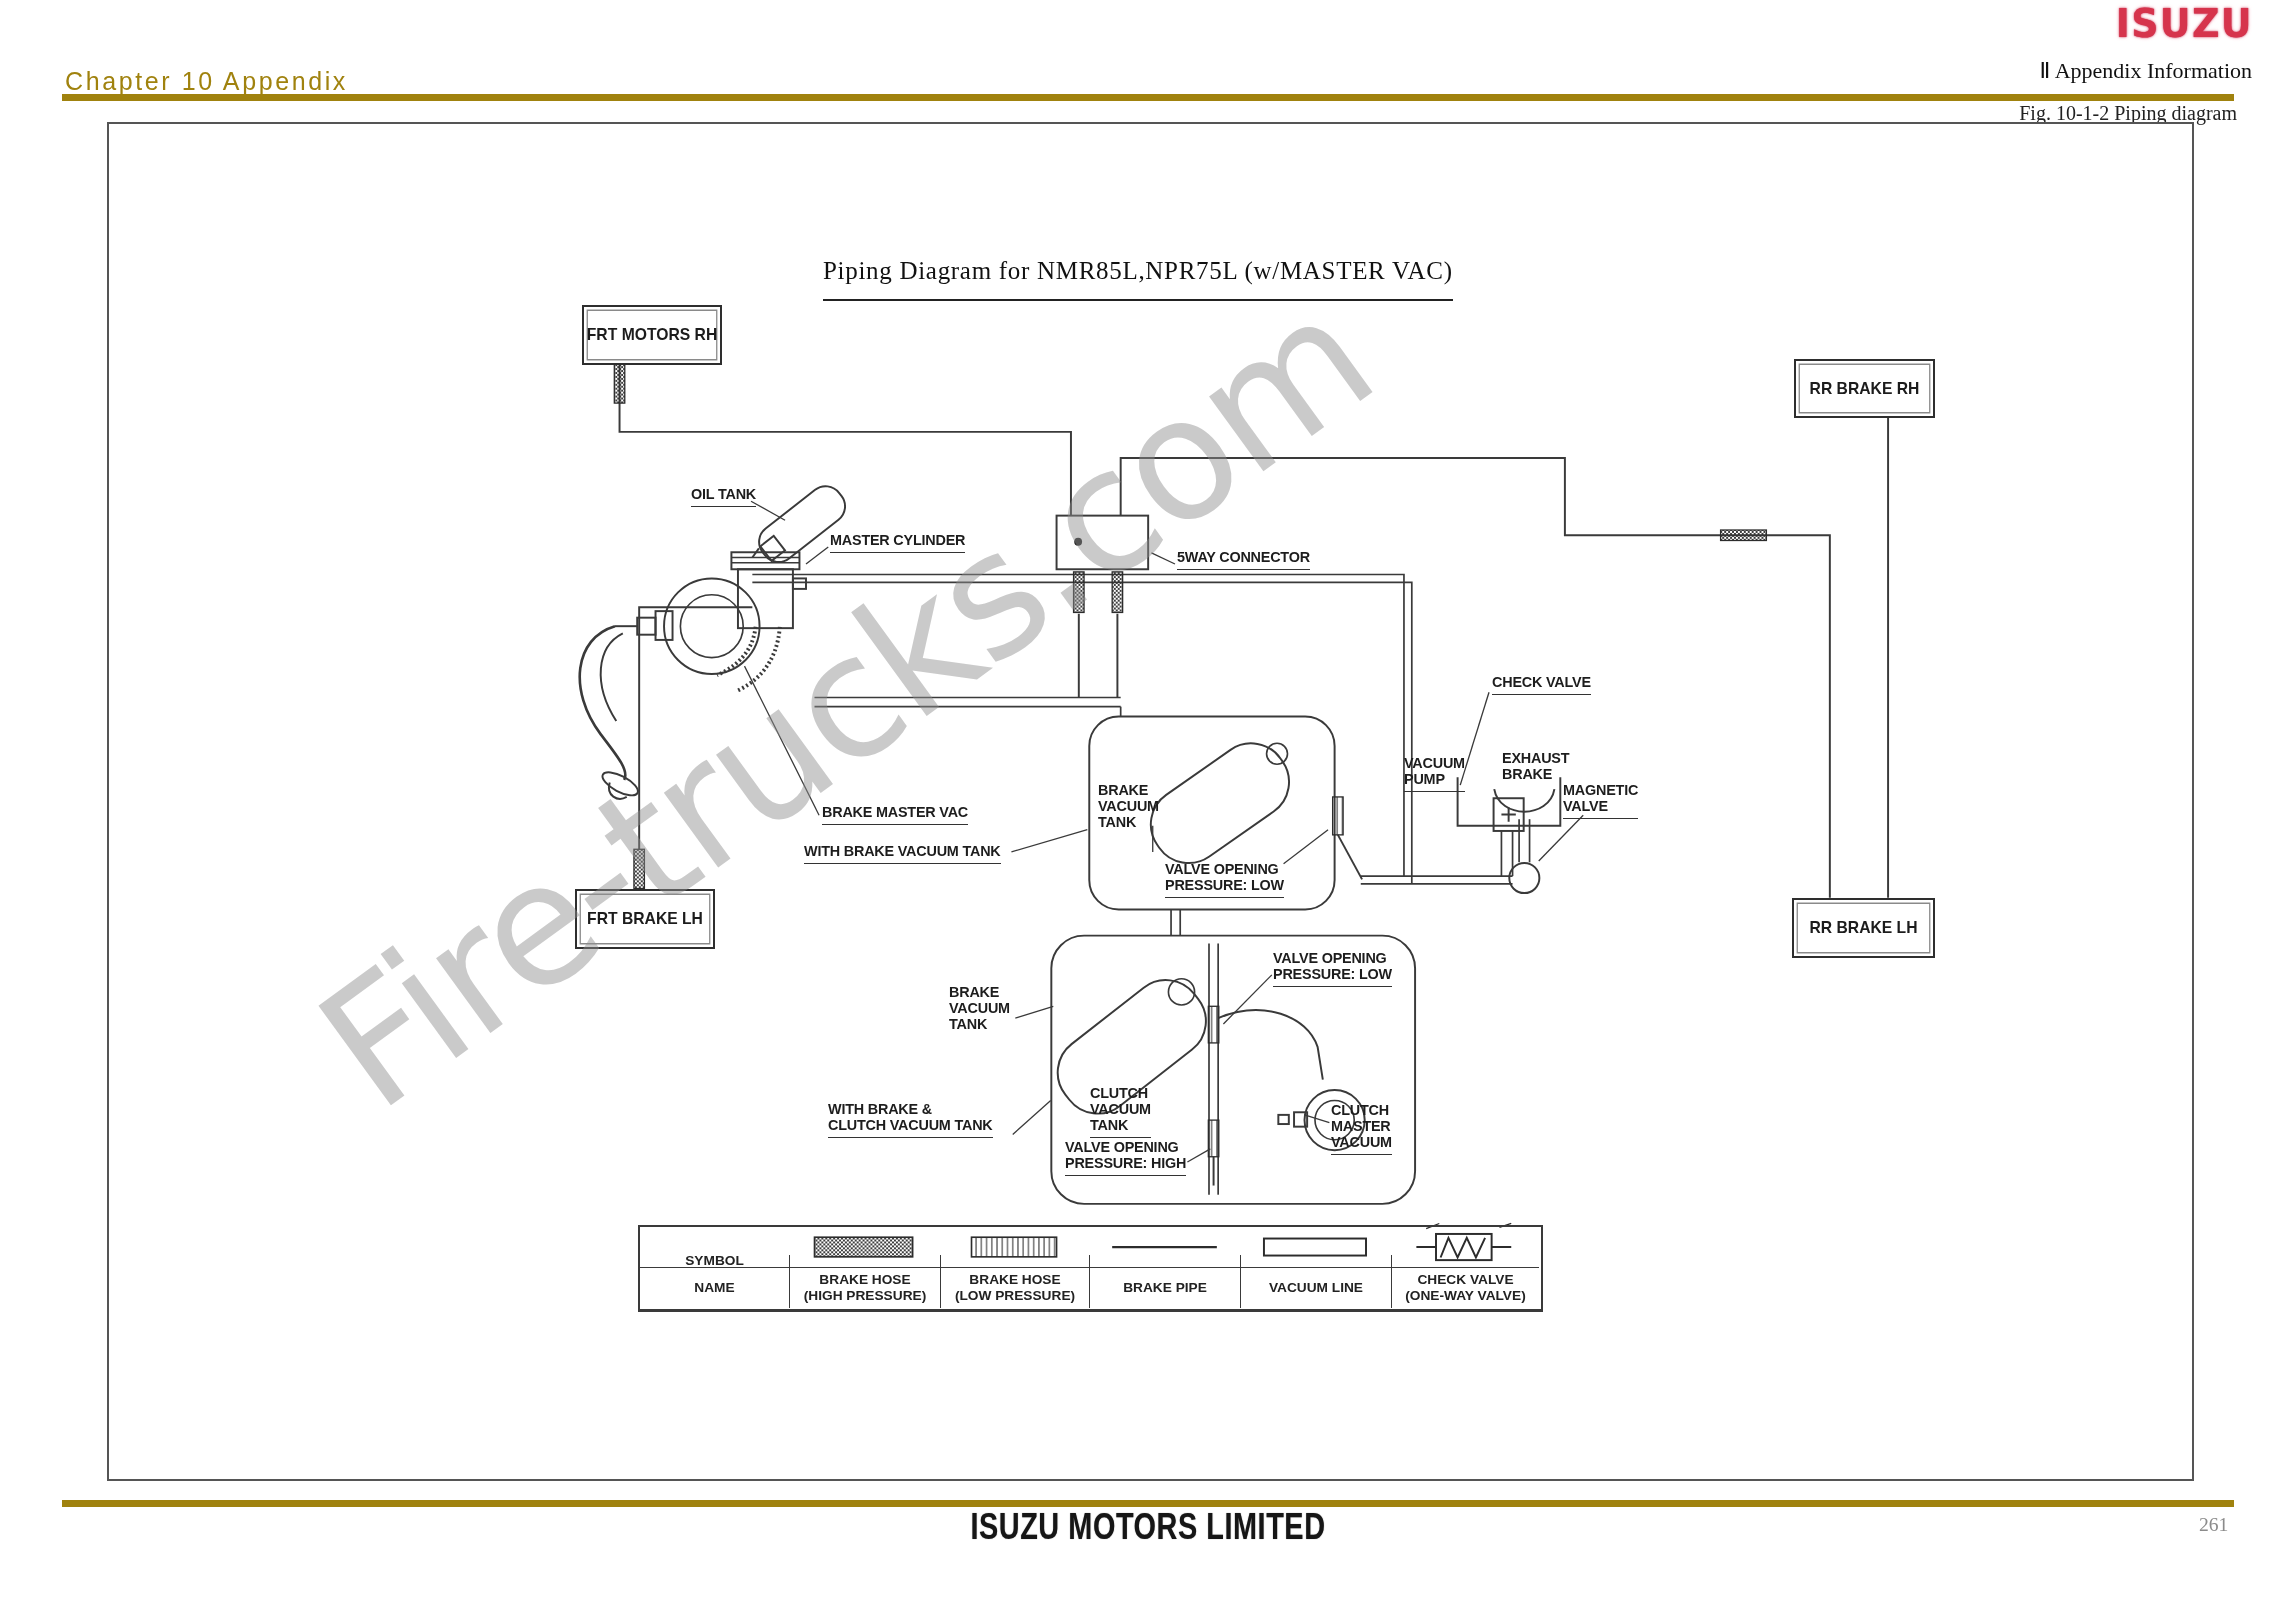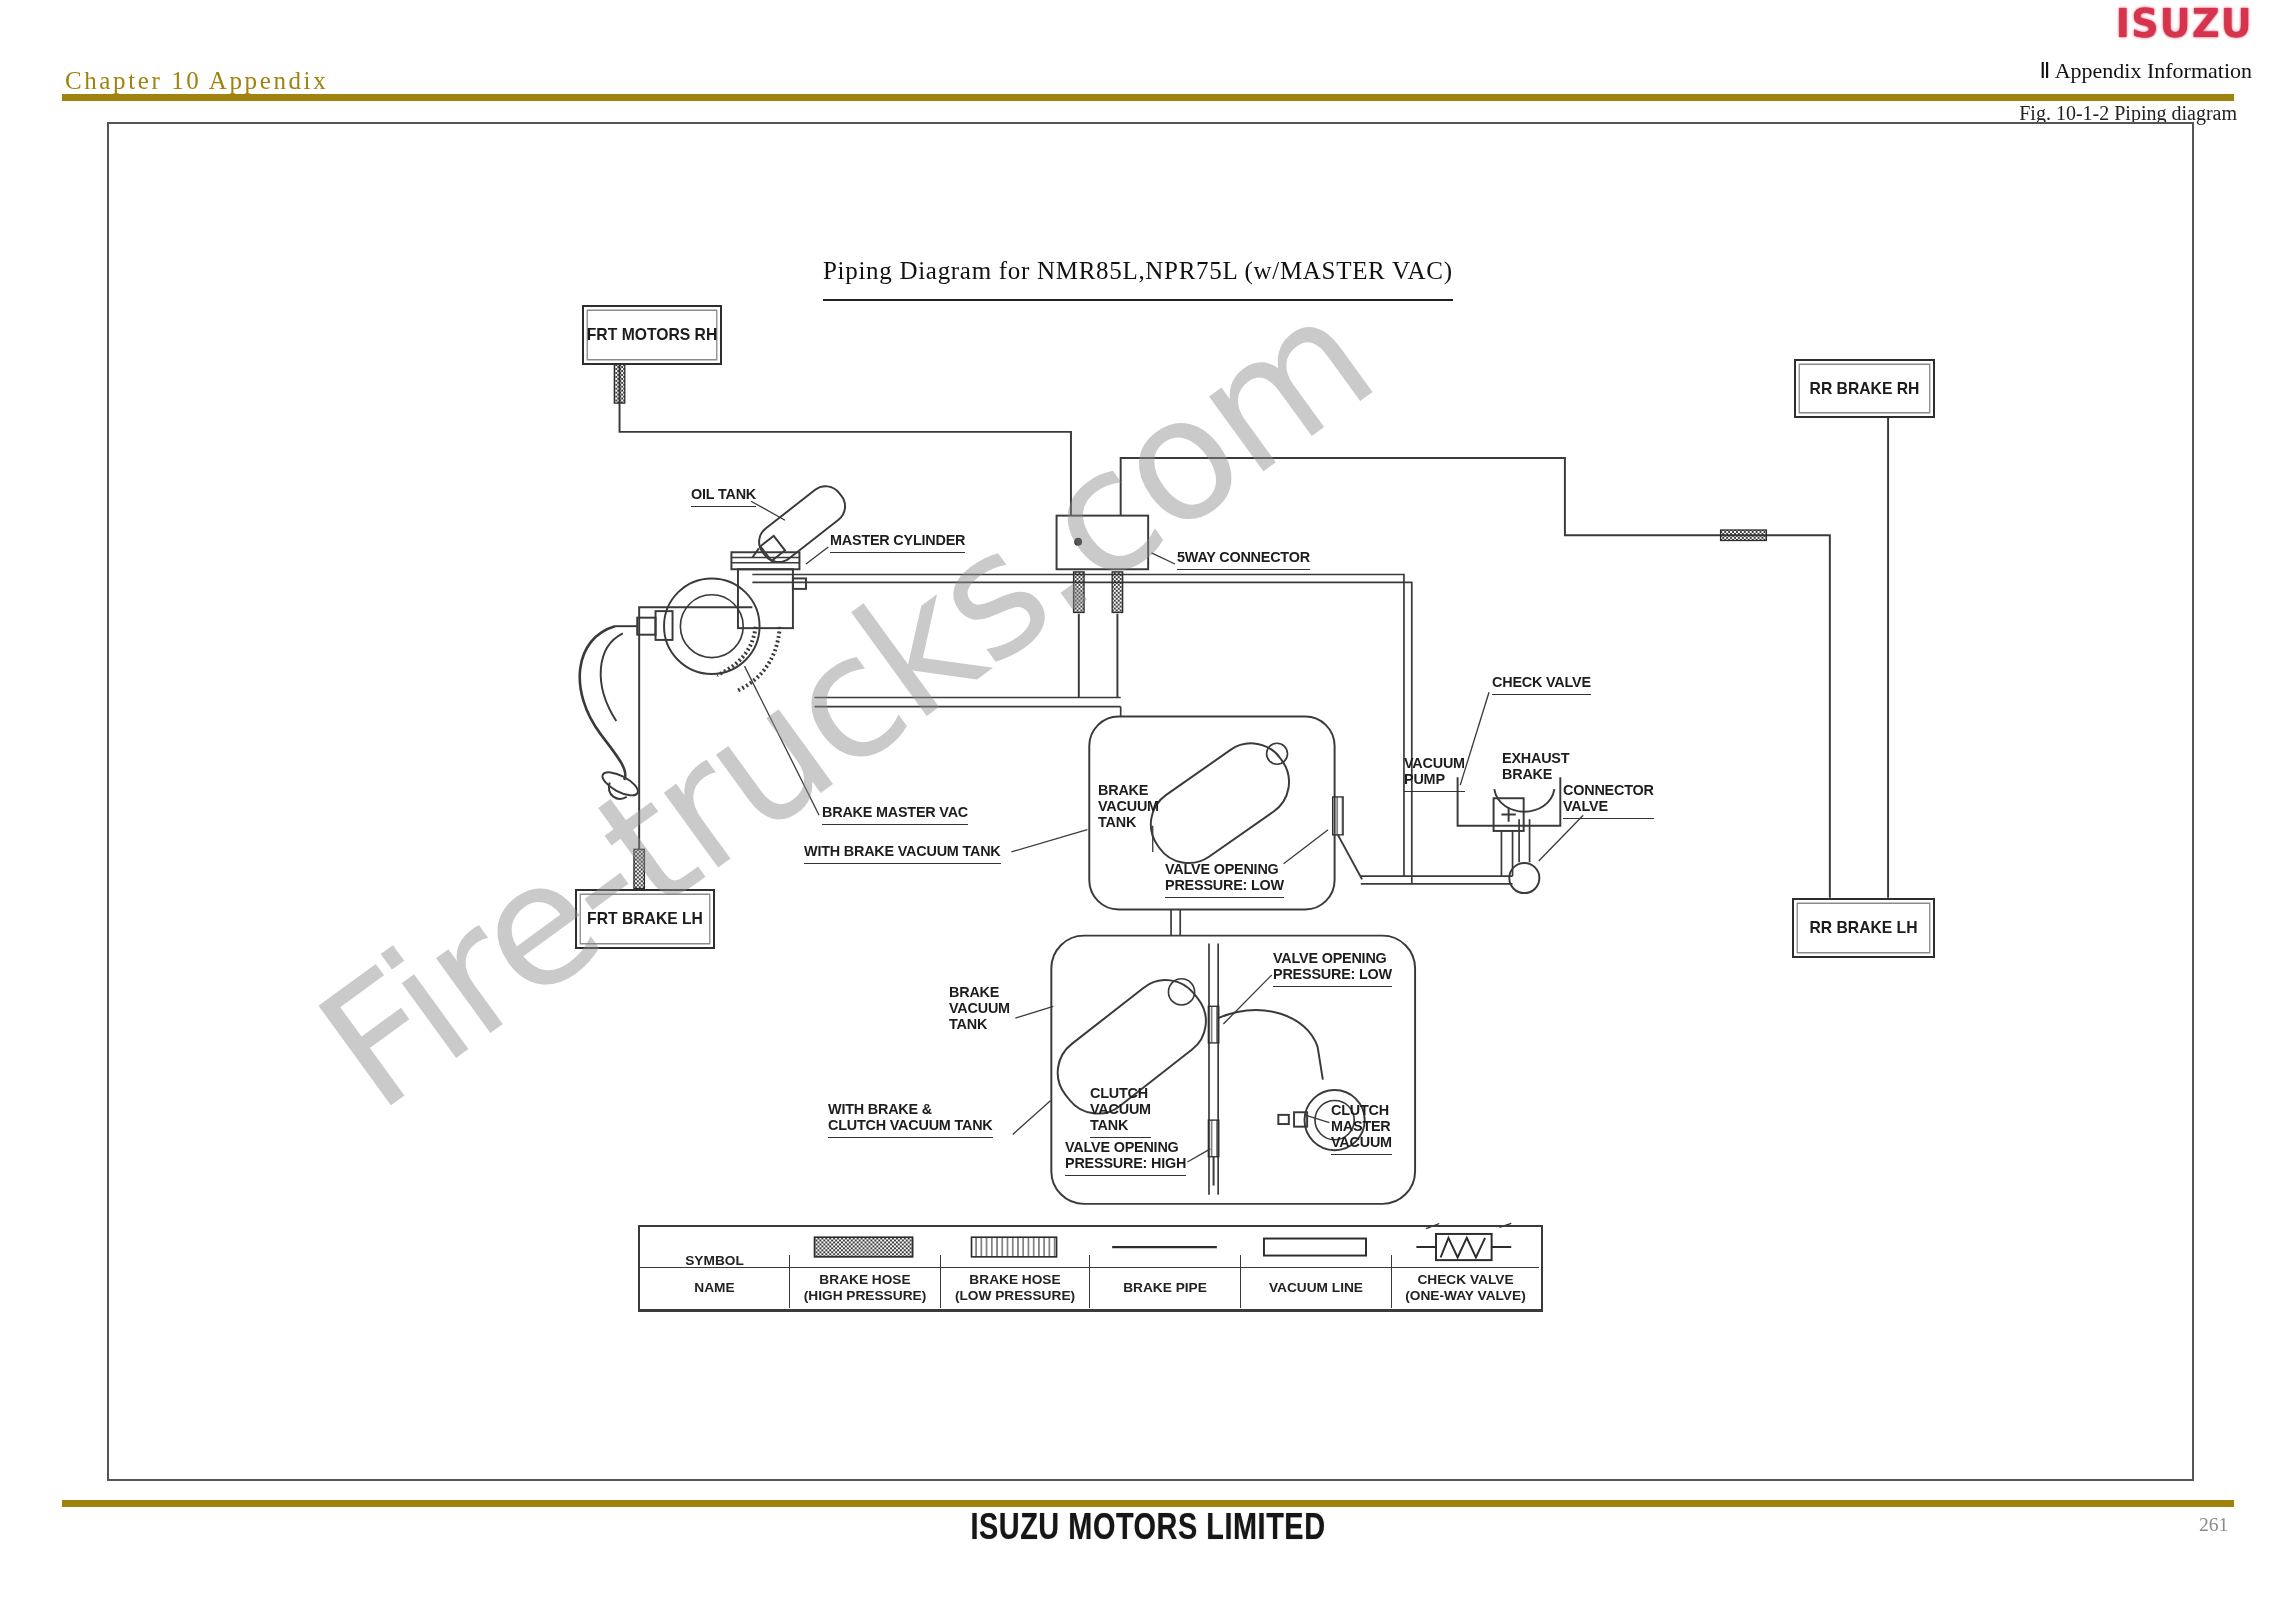--- a/index.html
+++ b/index.html
@@ -1,20 +1,20 @@
 <!DOCTYPE html>
 <html style="--accent: #a0820e; --logo-red: #d6344c;font-size:10.5px"><head>
 <meta charset="utf-8">
 <style>
   html,body{margin:0;padding:0;background:#ffffff;}
   #page{position:relative;width:2295px;height:1622px;background:#fff;overflow:hidden;
         font-family:"Liberation Sans",sans-serif;color:#222;}
   .abs{position:absolute;}
   
-  #chapter{left:65px;top:67px;font-family:Liberation Serif, serif;font-size:25px;
+  #chapter{left:65px;top:67px;font-family:Liberation Sans, sans-serif;font-size:25px;
            letter-spacing:2.6px;color:#a0820e;}
   #logo{left:2085px;top:3.9px;width:168px;height:38px;font-family:"DejaVu Sans",sans-serif;
         font-weight:bold;font-size:38px;line-height:38px;color:#d6344c;letter-spacing:1.3px;
         text-align:right;text-shadow:0 0 3.3px rgba(235,90,120,.75),0 0 1.3px rgba(160,0,40,.9);
         transform:scaleY(1.05);}
   #specinfo{right:43px;top:58px;font-family:"Liberation Serif",serif;font-size:22px;color:#111;}
   #figcap{right:58px;top:102px;font-family:"Liberation Serif",serif;font-size:20px;color:#222;}
   .goldbar{left:62px;width:2172px;height:7.2px;background:#a0820e;}
   
   #frame{left:107px;top:122px;width:2083px;height:1355px;border:2px solid #555;background:#fff;}
@@ -194,21 +194,21 @@
   <div class="nbox abs" style="left:1792px;top:898px;width:139px;height:56px;">RR BRAKE LH</div>
 
   <div class="lbl abs" style="left:691px;top:487px;"><span class="u">OIL TANK</span></div>
   <div class="lbl abs" style="left:830px;top:533px;"><span class="u">MASTER CYLINDER</span></div>
   <div class="lbl abs" style="left:1177px;top:550px;"><span class="u">5WAY CONNECTOR</span></div>
   <div class="lbl abs" style="left:1492px;top:675px;"><span class="u">CHECK VALVE</span></div>
   <div class="lbl abs" style="left:1404px;top:756px;"><span class="u">VACUUM
 PUMP</span></div>
   <div class="lbl abs" style="left:1502px;top:751px;">EXHAUST
 BRAKE</div>
-  <div class="lbl abs" style="left:1563px;top:783px;"><span class="u">CONNECTOR
+  <div class="lbl abs" style="left:1563px;top:783px;"><span class="u">MAGNETIC
 VALVE</span></div>
   <div class="lbl abs" style="left:822px;top:805px;"><span class="u">BRAKE MASTER VAC</span></div>
   <div class="lbl abs" style="left:804px;top:844px;text-decoration:underline;"><span class="u">WITH BRAKE VACUUM TANK</span></div>
   <div class="lbl abs" style="left:1098px;top:783px;">BRAKE
 VACUUM
 TANK</div>
   <div class="lbl abs" style="left:1165px;top:862px;"><span class="u">VALVE OPENING
 PRESSURE: LOW</span></div>
   <div class="lbl abs" style="left:949px;top:985px;">BRAKE
 VACUUM

